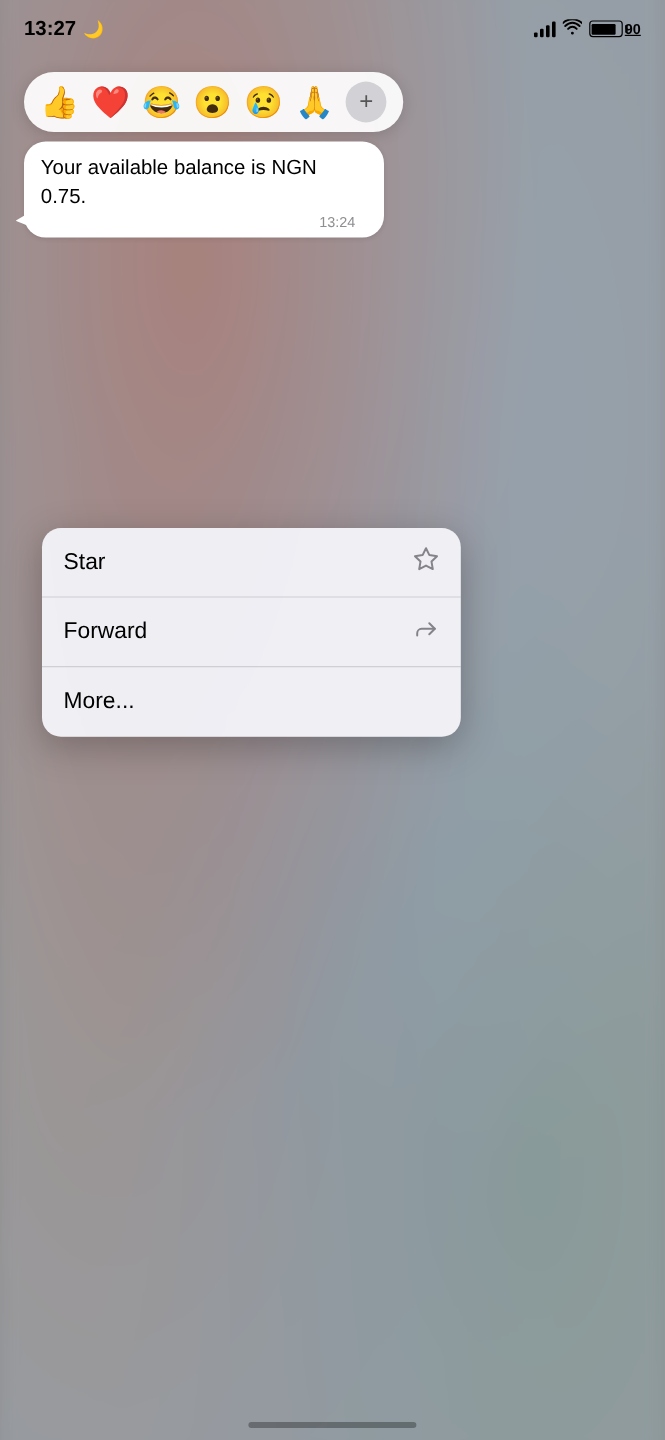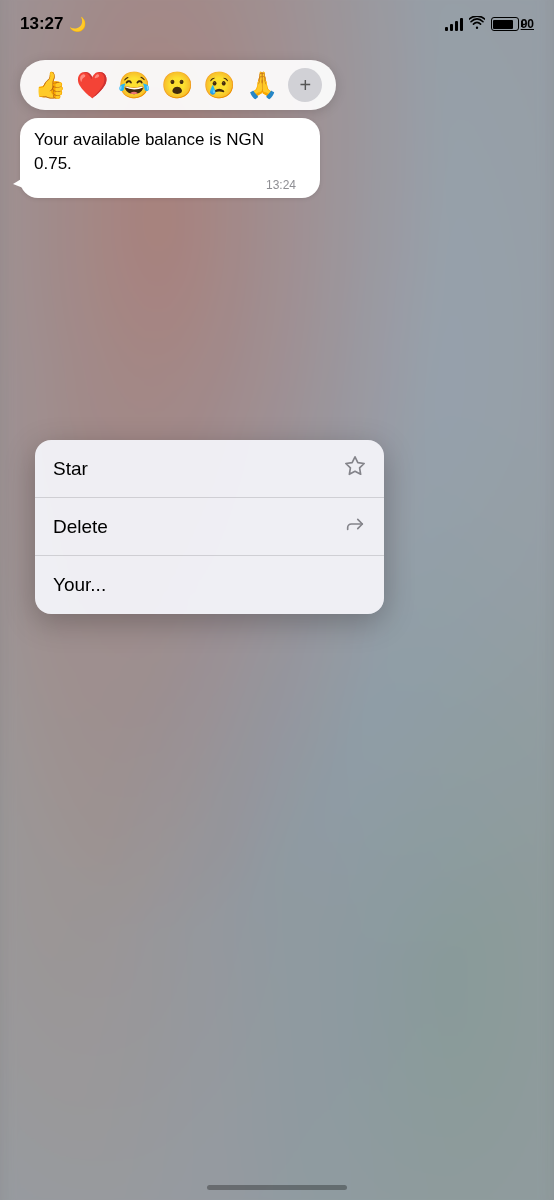--- a/index.html
+++ b/index.html
@@ -346,30 +346,30 @@
     <span class="menu-item-label">Star</span>
     <span class="menu-item-icon">
       <svg width="22" height="22" viewBox="0 0 24 24" fill="none" stroke="currentColor" stroke-width="1.8" stroke-linecap="round" stroke-linejoin="round">
         <polygon points="12 2 15.09 8.26 22 9.27 17 14.14 18.18 21.02 12 17.77 5.82 21.02 7 14.14 2 9.27 8.91 8.26 12 2"></polygon>
       </svg>
     </span>
   </div>
 
 
   <div class="context-menu-item">
-    <span class="menu-item-label">Delete</span>
+    <span class="menu-item-label">Forward</span>
     <span class="menu-item-icon">
       <svg width="22" height="22" viewBox="0 0 24 24" fill="none" stroke="currentColor" stroke-width="1.8" stroke-linecap="round" stroke-linejoin="round">
         <polyline points="15 17 20 12 15 7"></polyline>
         <path d="M4 18v-2a4 4 0 014-4h12"></path>
       </svg>
     </span>
   </div>
 
 
 
   <div class="context-menu-item">
-    <span class="menu-item-label">Your...</span>
+    <span class="menu-item-label">More...</span>
   </div>
 
 </div>
 
 <div class="home-indicator"></div>
 
 </body></html>

